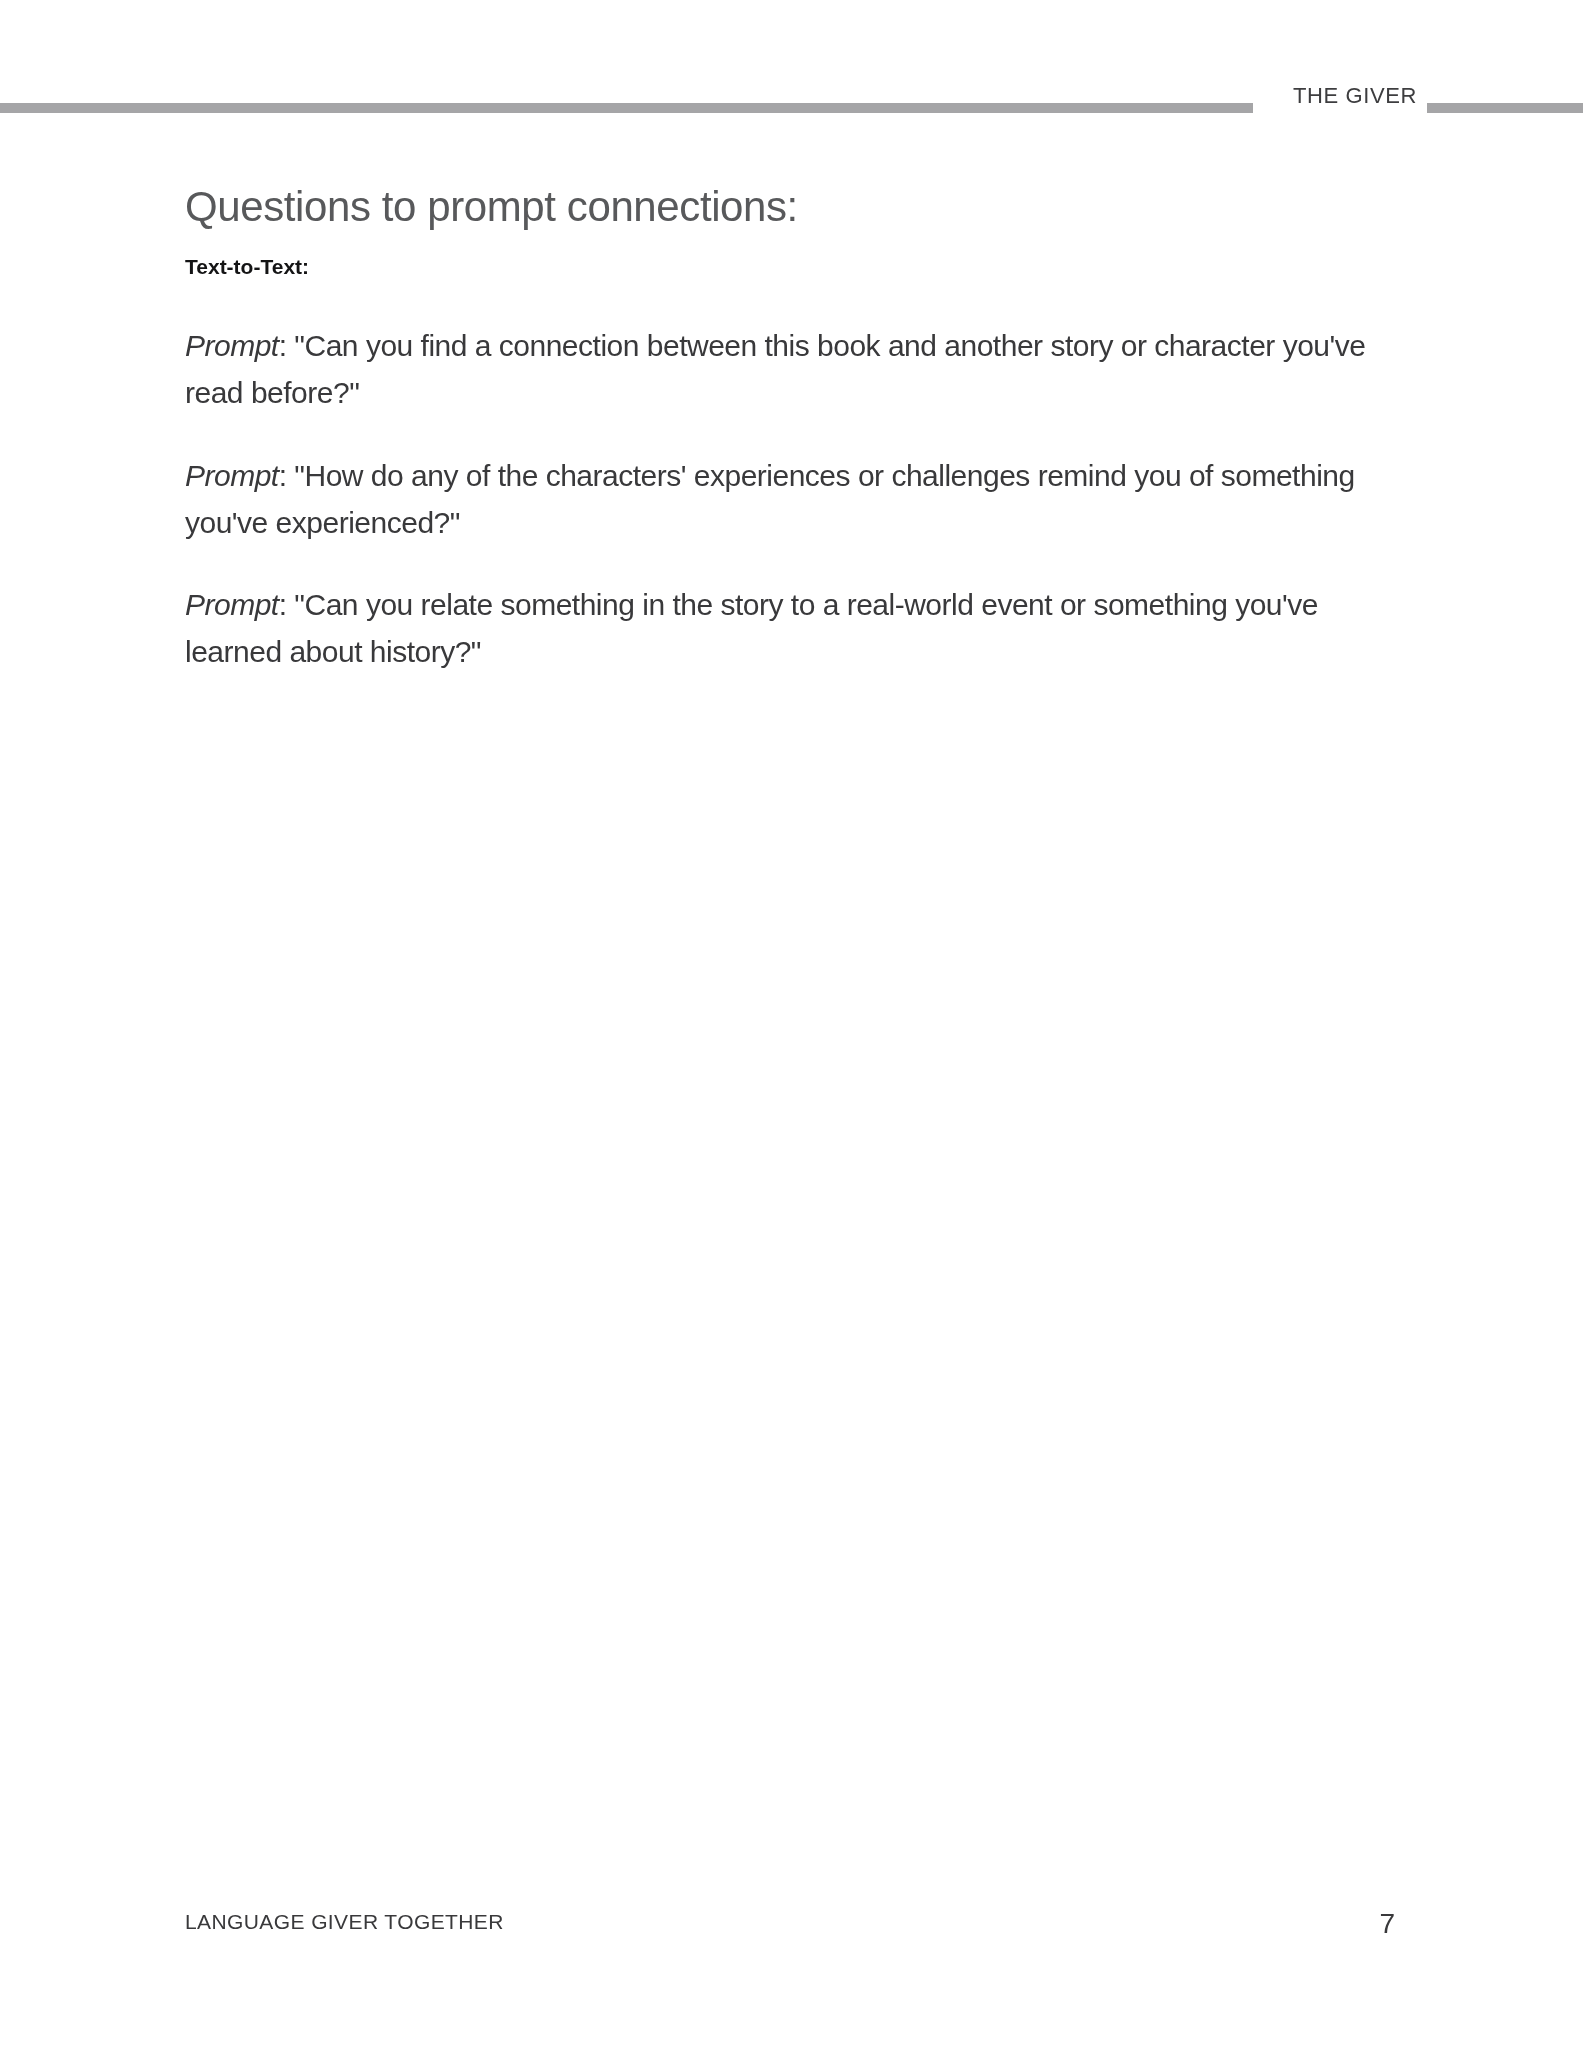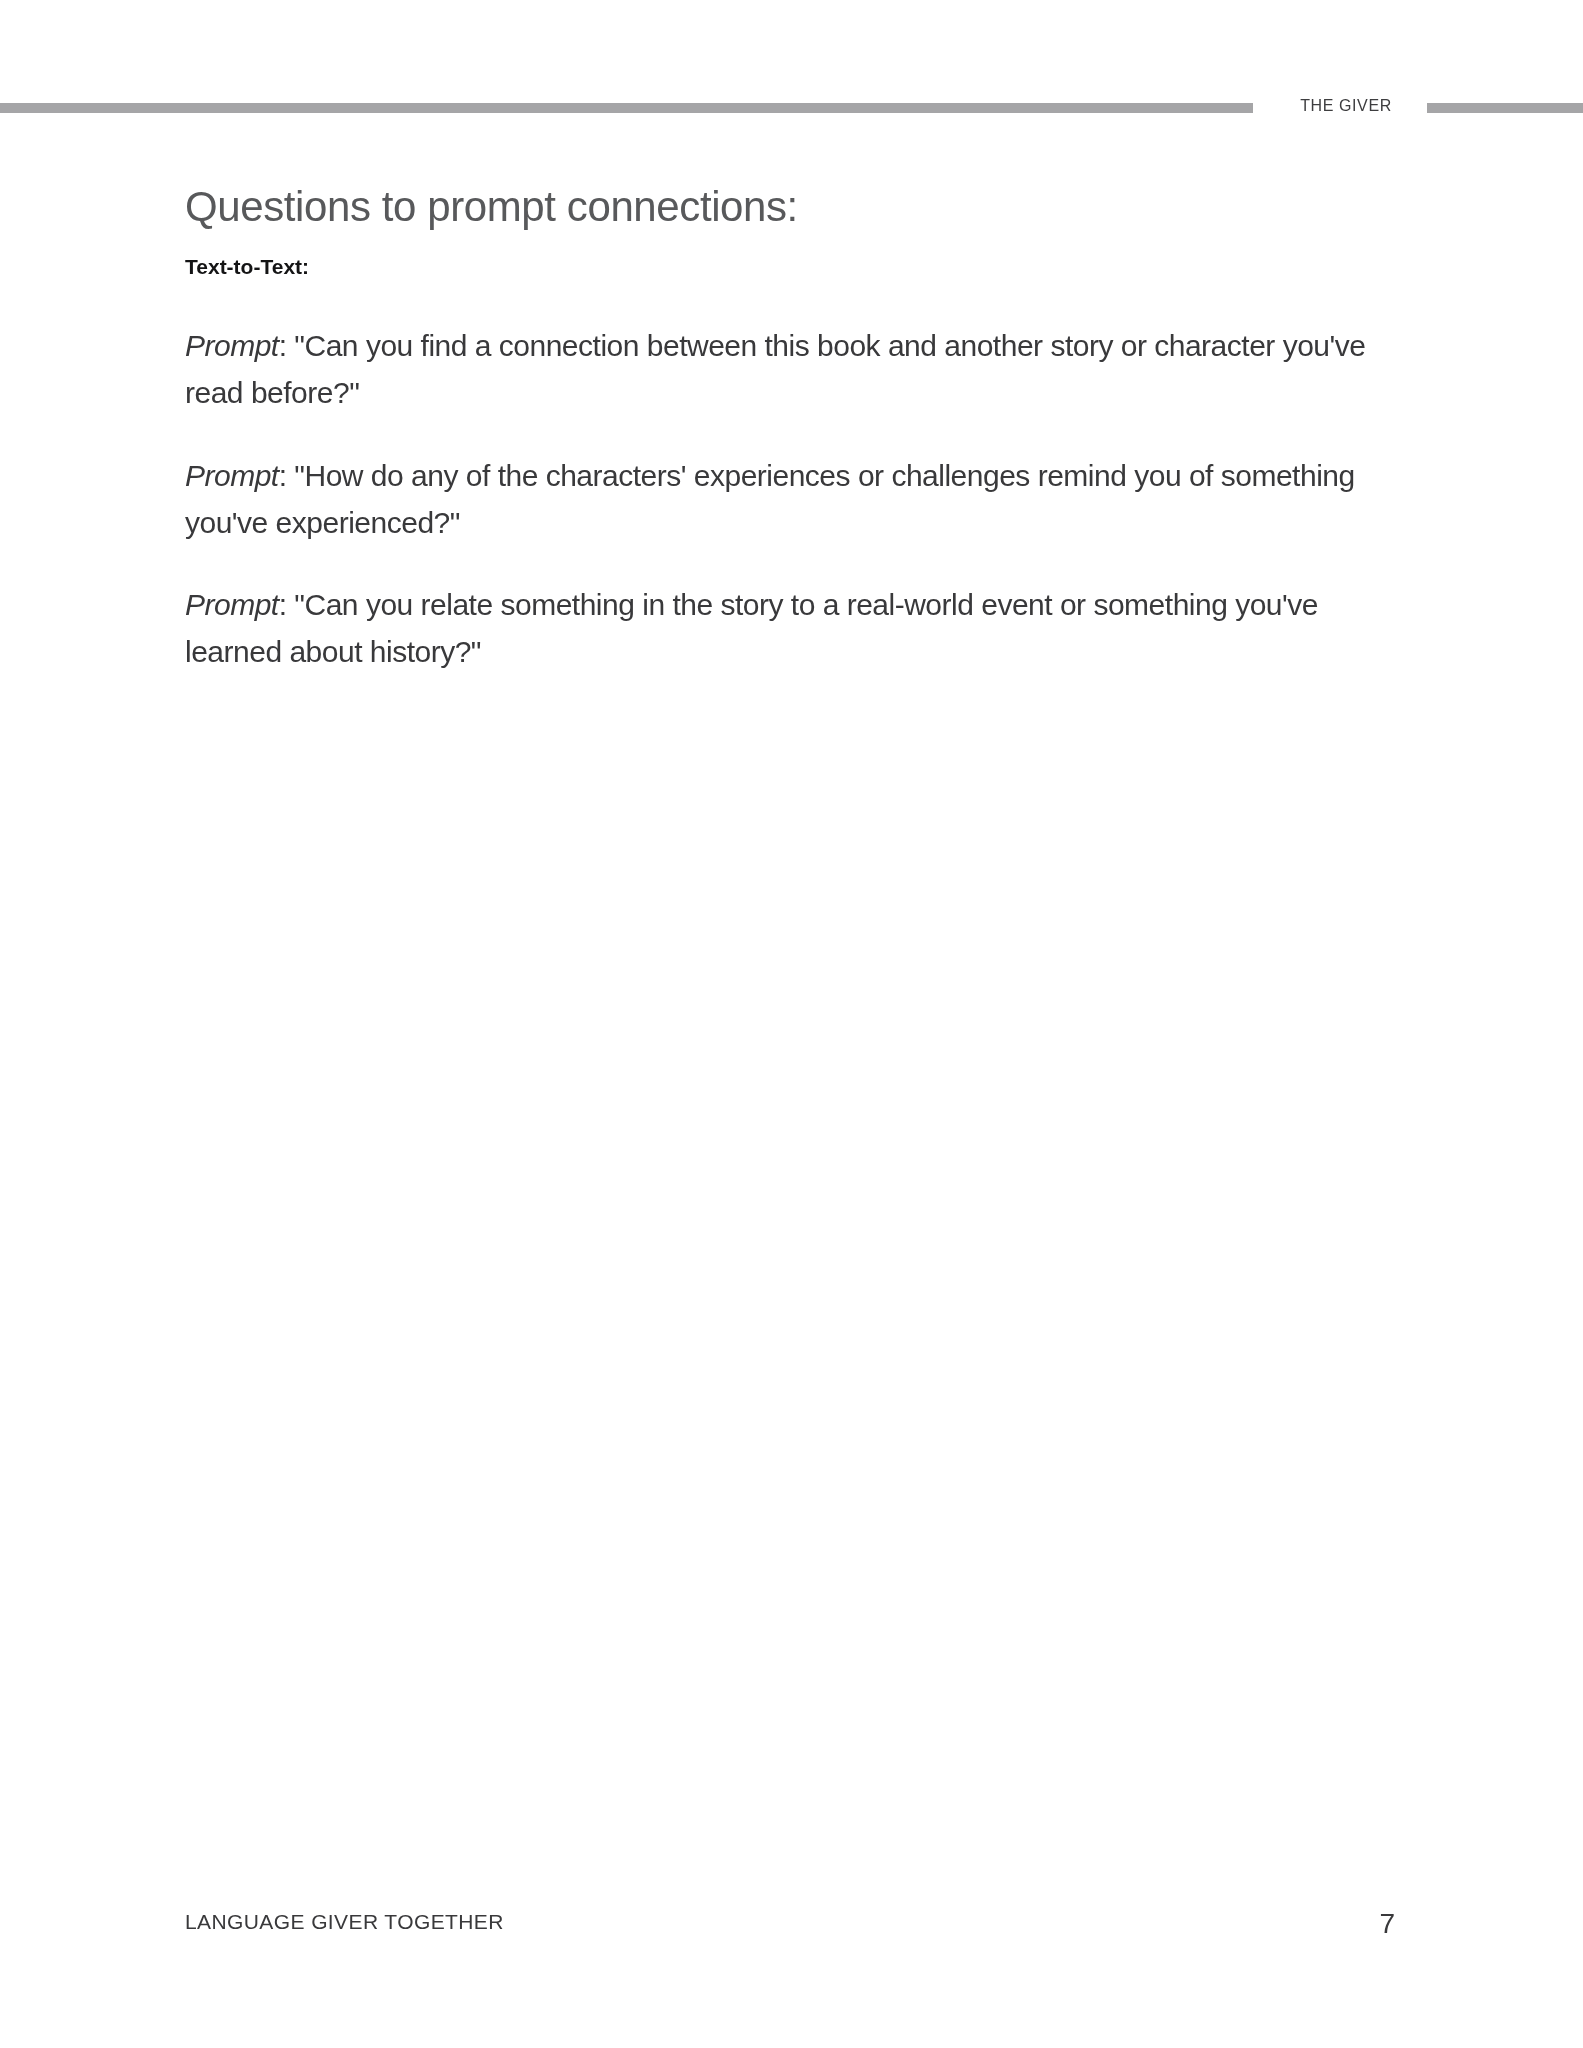--- a/index.html
+++ b/index.html
@@ -21,24 +21,24 @@
   .rule {
     position: absolute;
     top: 103px;
     height: 10px;
     background: #a5a5a7;
   }
   .rule-left  { left: 0; width: 1253px; }
   .rule-right { left: 1427px; width: 156px; }
   .running-title {
     position: absolute;
-    top: 95px;
+    top: 85px;
     left: 1293px;
     width: 106px;
-    font-size: 16px;
+    font-size: 22px;
     line-height: 22px;
     letter-spacing: 0.6px;
     color: #3d3d3f;
     white-space: nowrap;
     text-align: center;
   }
 
   
   .content {
     position: absolute;

